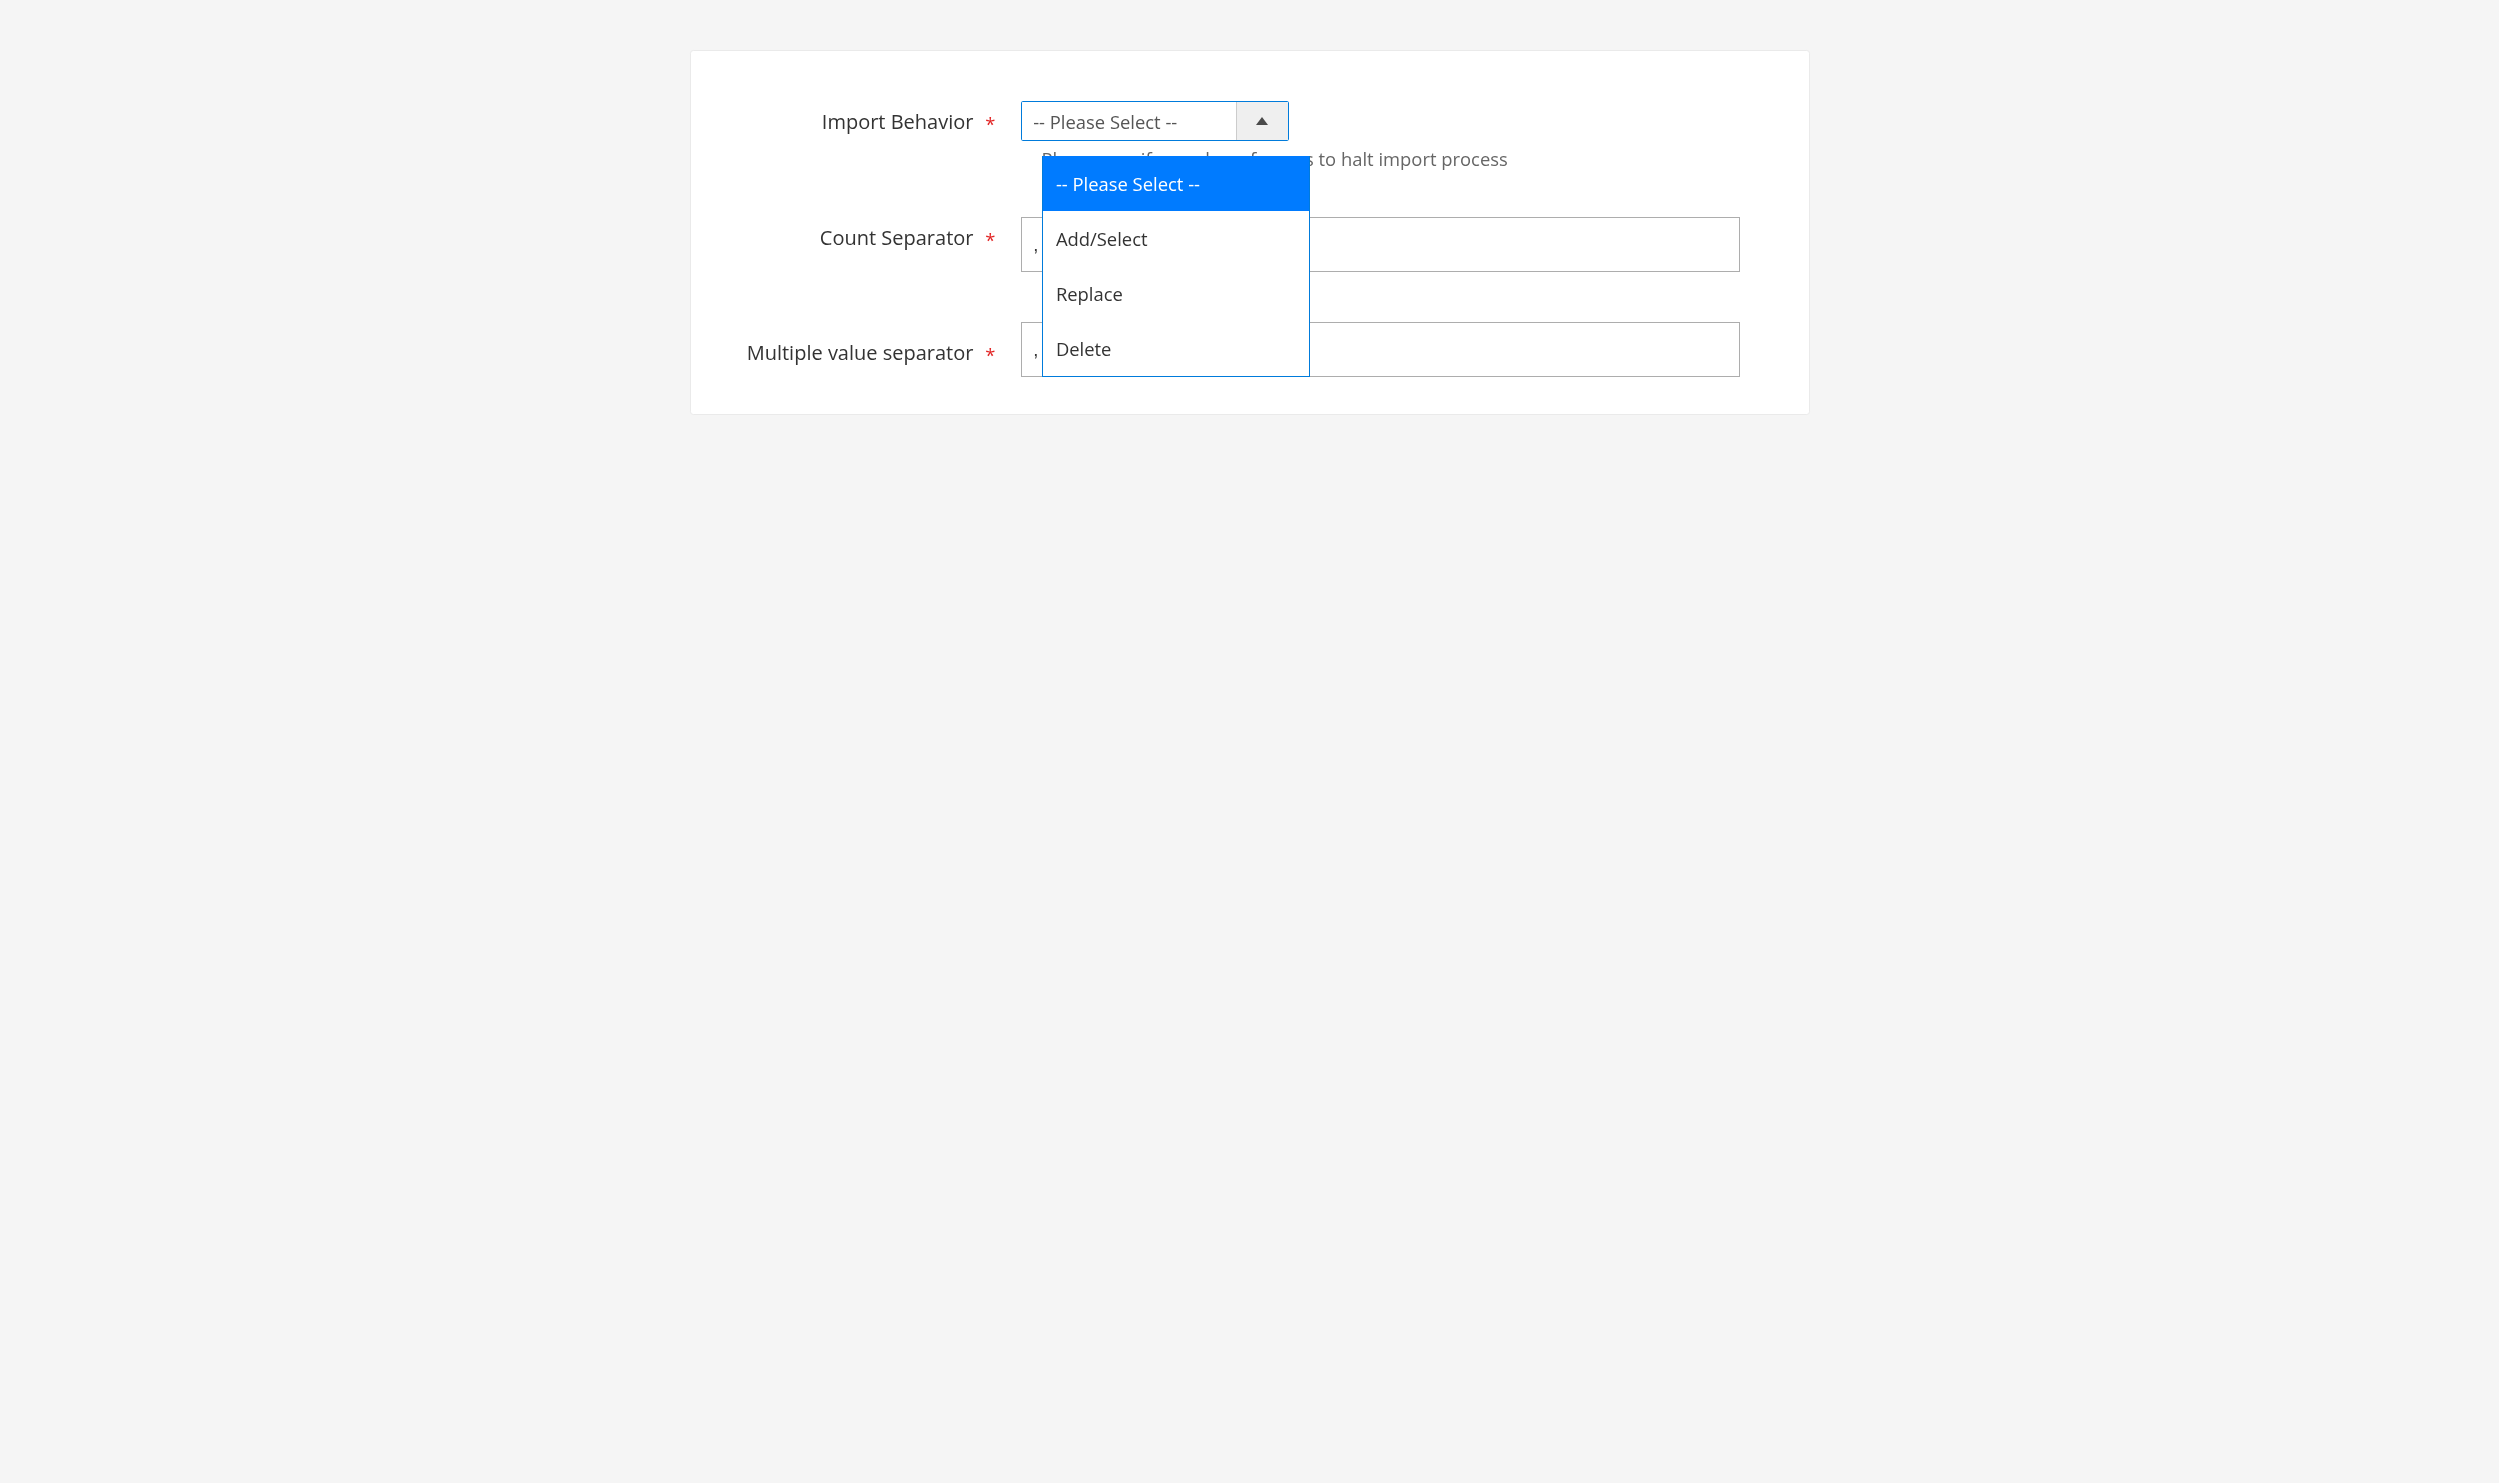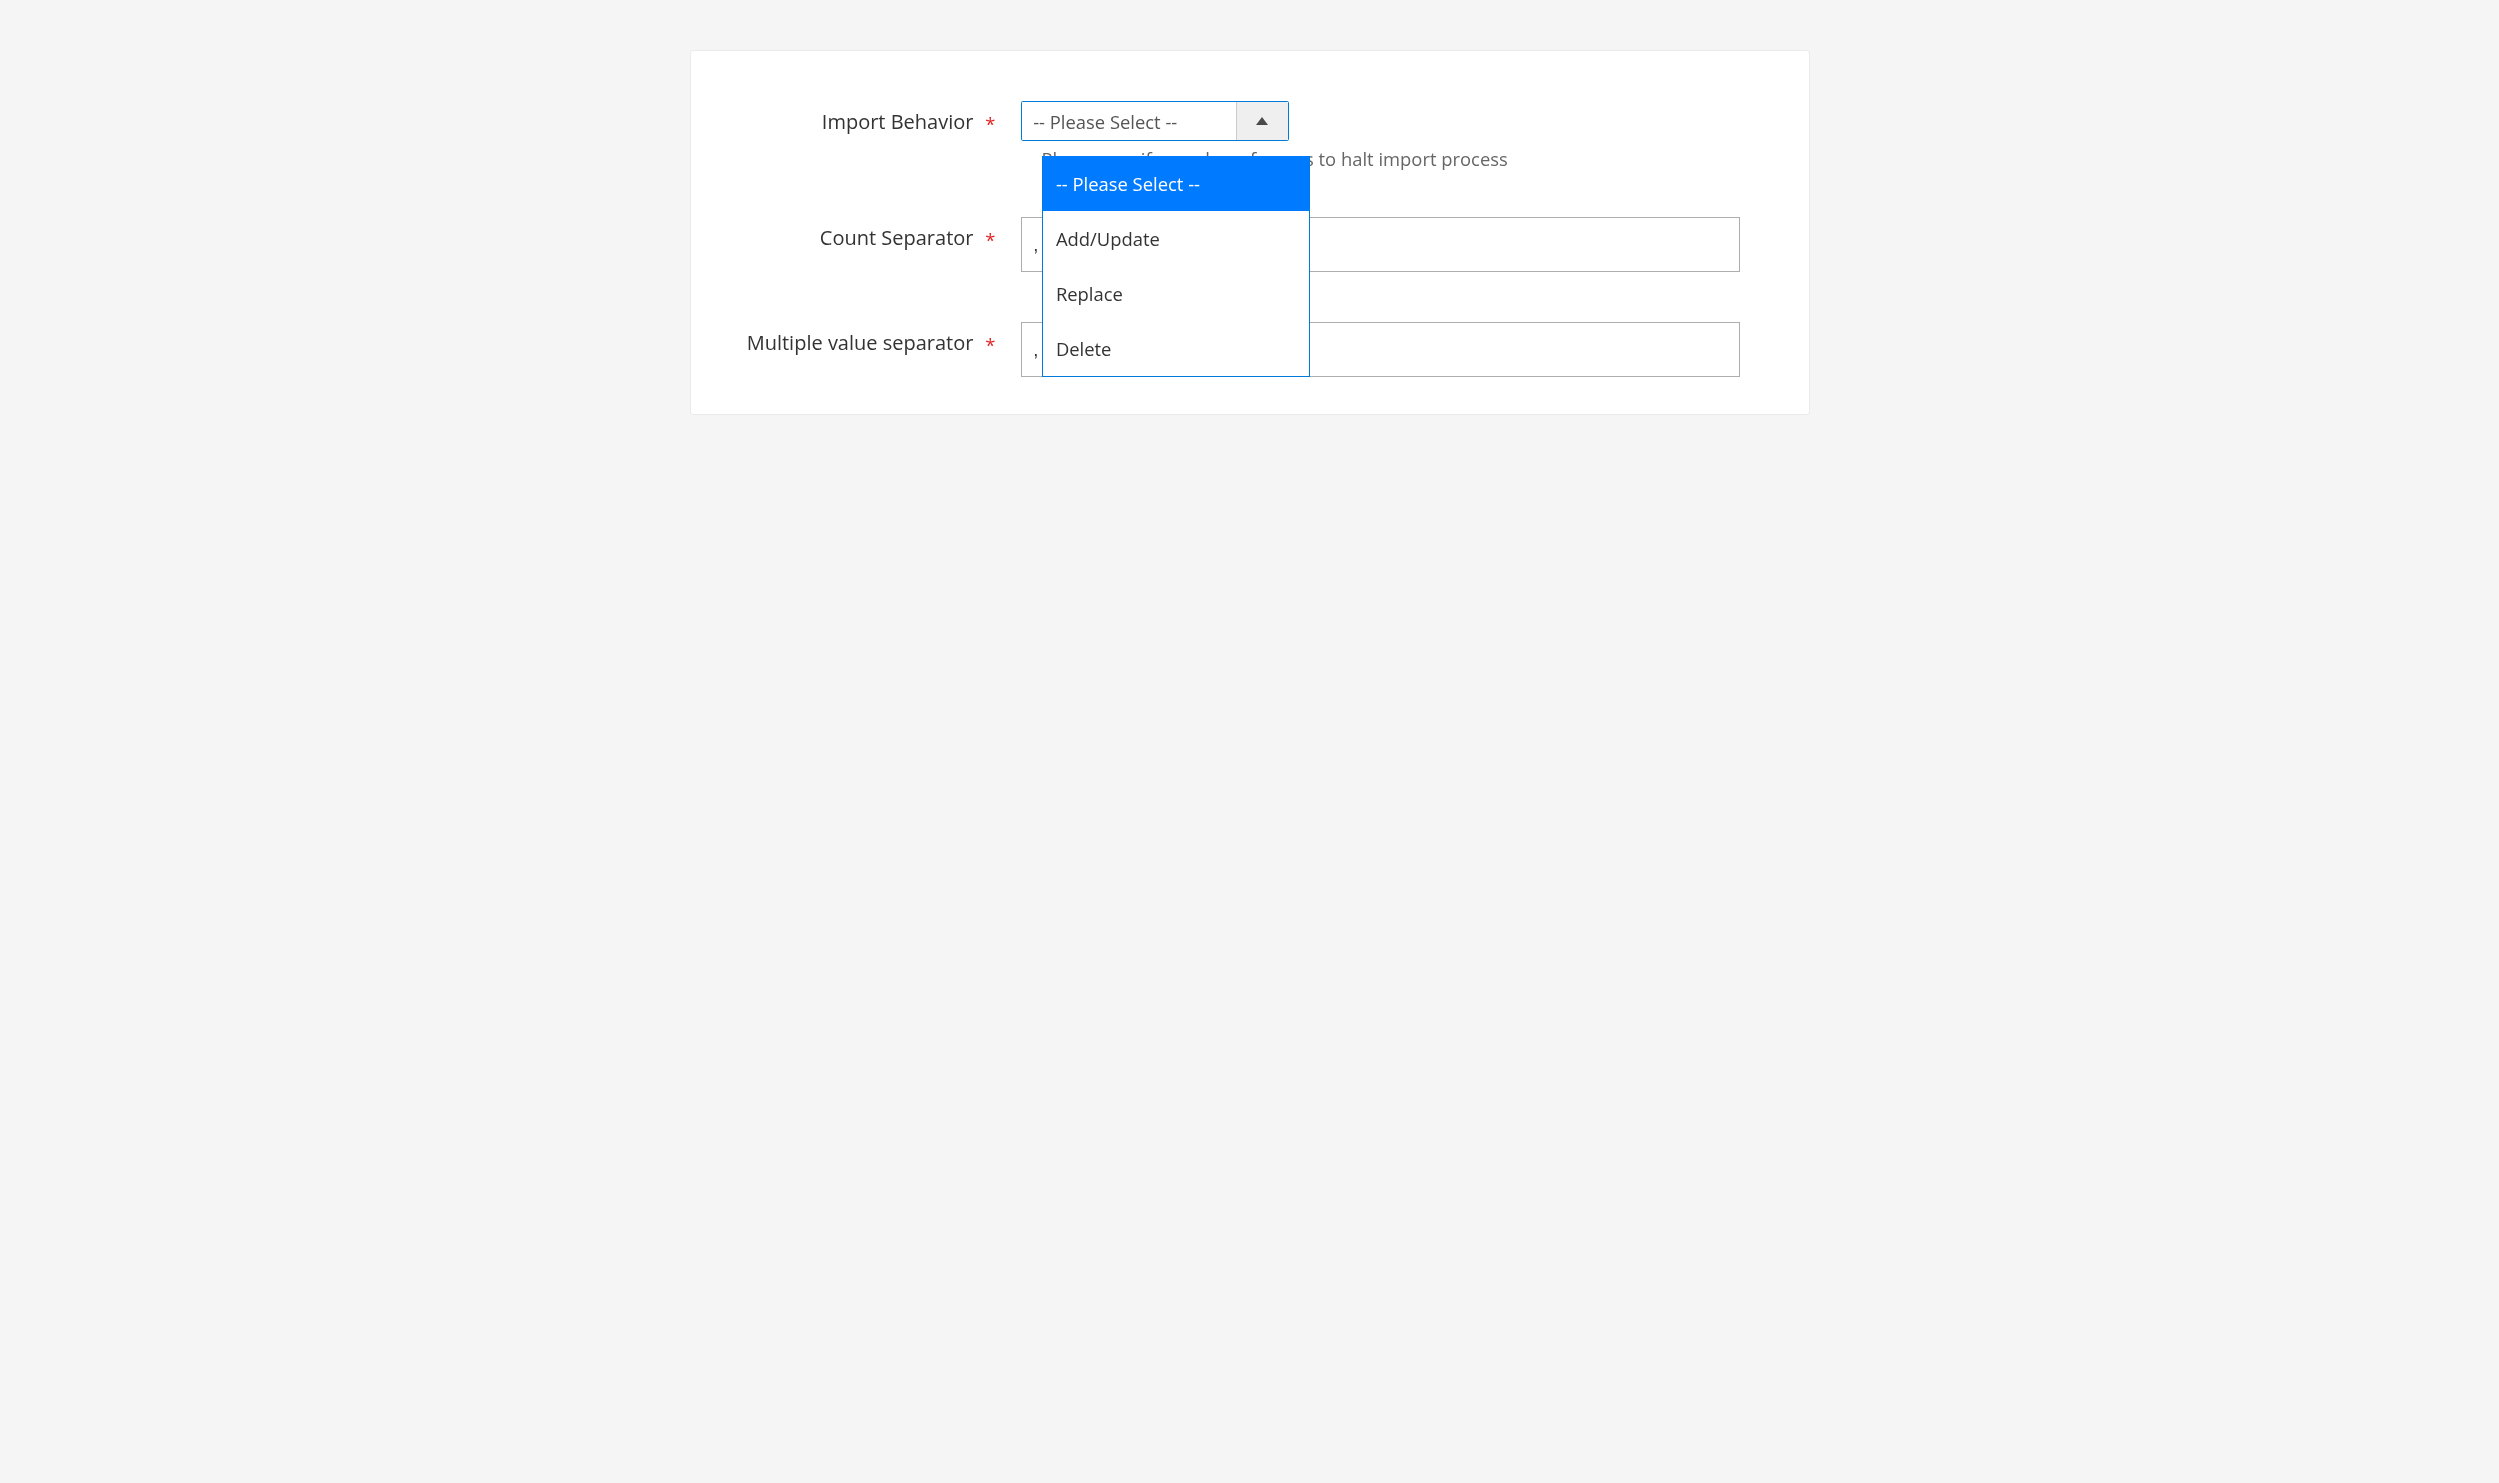--- a/index.html
+++ b/index.html
@@ -148,39 +148,39 @@
           <div class="select-text">-- Please Select --</div>
           <div class="select-arrow-btn">
             <div class="arrow-up"></div>
           </div>
         </div>
       </div>
     </div>
 
     <div class="overlay-dropdown" style="top:55px;">
       <div class="dropdown-item selected">-- Please Select --</div>
-      <div class="dropdown-item">Add/Update</div>
+      <div class="dropdown-item">Add/Select</div>
       <div class="dropdown-item">Replace</div>
       <div class="dropdown-item">Delete</div>
     </div>
 
 
     <div class="helper-row">Please specify number of errors to halt import process</div>
 
     <div class="form-row">
       <div class="label-col">
         <span>Count Separator</span>
         <span class="req">*</span>
       </div>
       <div class="field-col">
         <input type="text" class="text-input" value="," style="">
       </div>
     </div>
 
-    <div class="form-row" style="margin-bottom:4px;">
+    <div class="form-row" style="margin-bottom:4px;align-items:center;">
       <div class="label-col">
         <span>Multiple value separator</span>
         <span class="req">*</span>
       </div>
       <div class="field-col">
         <input type="text" class="text-input" value="," style="">
       </div>
     </div>
 
   </div>

